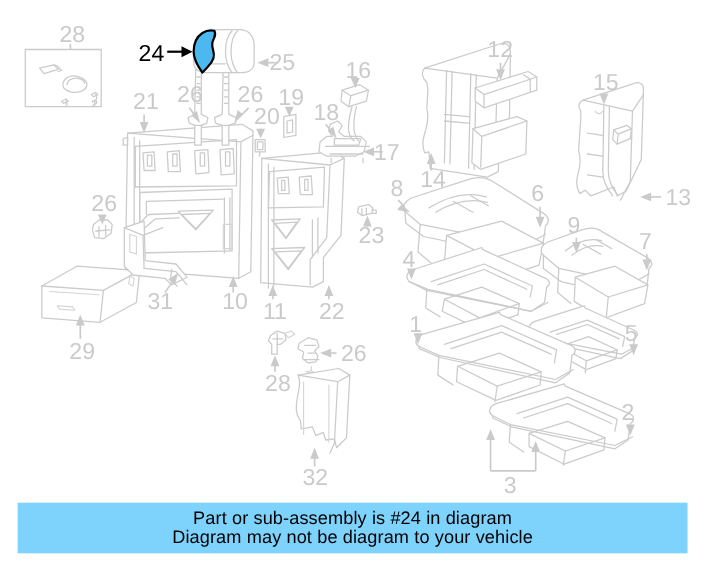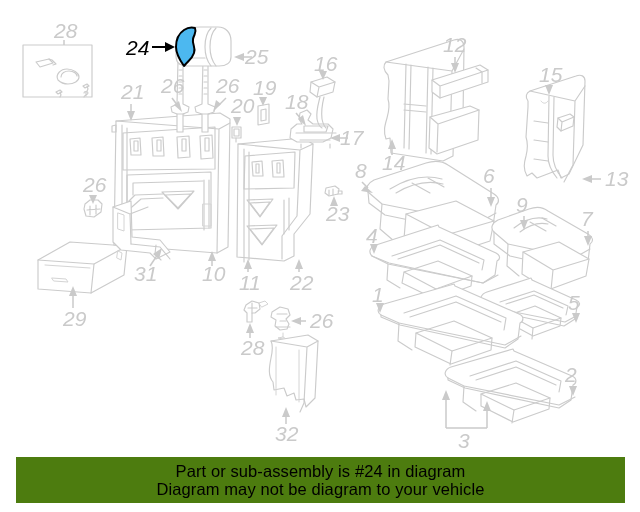--- a/index.html
+++ b/index.html
@@ -4,28 +4,28 @@
 <style>
   html,body{margin:0;padding:0;}
   body{
     width:640px;height:512px;
     background:#ffffff;
     font-family:"Liberation Sans", sans-serif;
     overflow:hidden;
     position:relative;
   }
   #stage{position:absolute;left:0;top:0;width:640px;height:512px;}
-  #diagram{position:absolute;left:0;top:0;width:640px;height:450px;font-style:italic;}
+  #diagram{position:absolute;left:0;top:0;width:640px;height:450px;}
   svg{display:block;}
 
   .banner{
     position:absolute;
     left:16px;top:457px;
     width:609px;height:46px;
-    background:#4d7c0f;
+    background:#7dd3fc;
     display:flex;
     flex-direction:column;
     align-items:center;
     justify-content:center;
     line-height:1.12;
   }
   .banner-line{
     color:#000;
     font-size:16.5px;
     font-family:"Liberation Sans", sans-serif;

